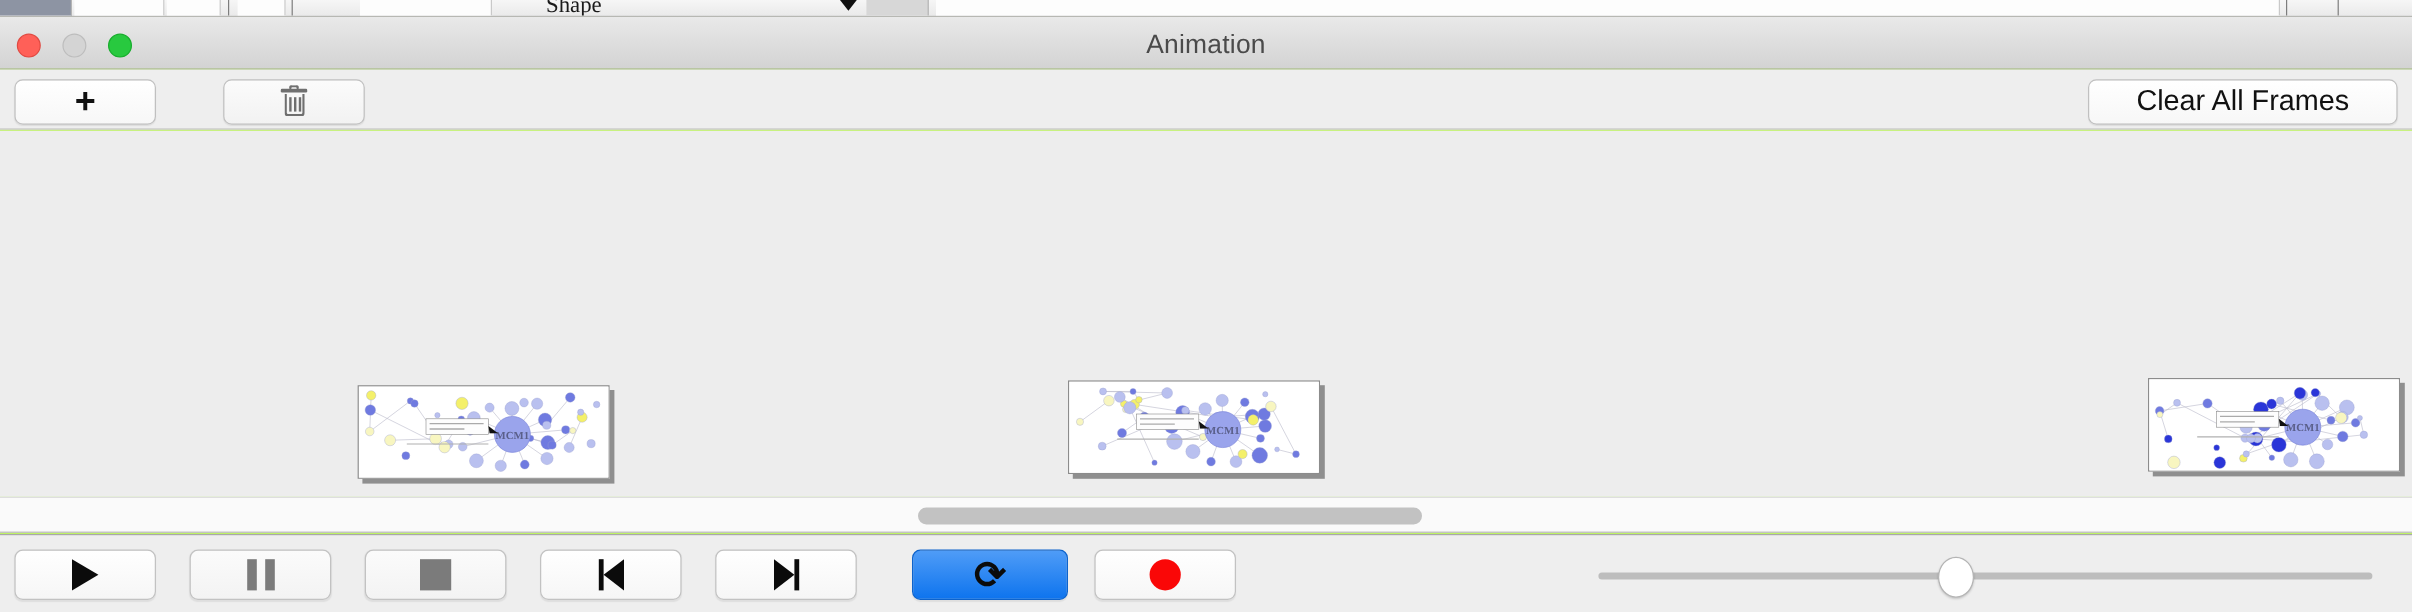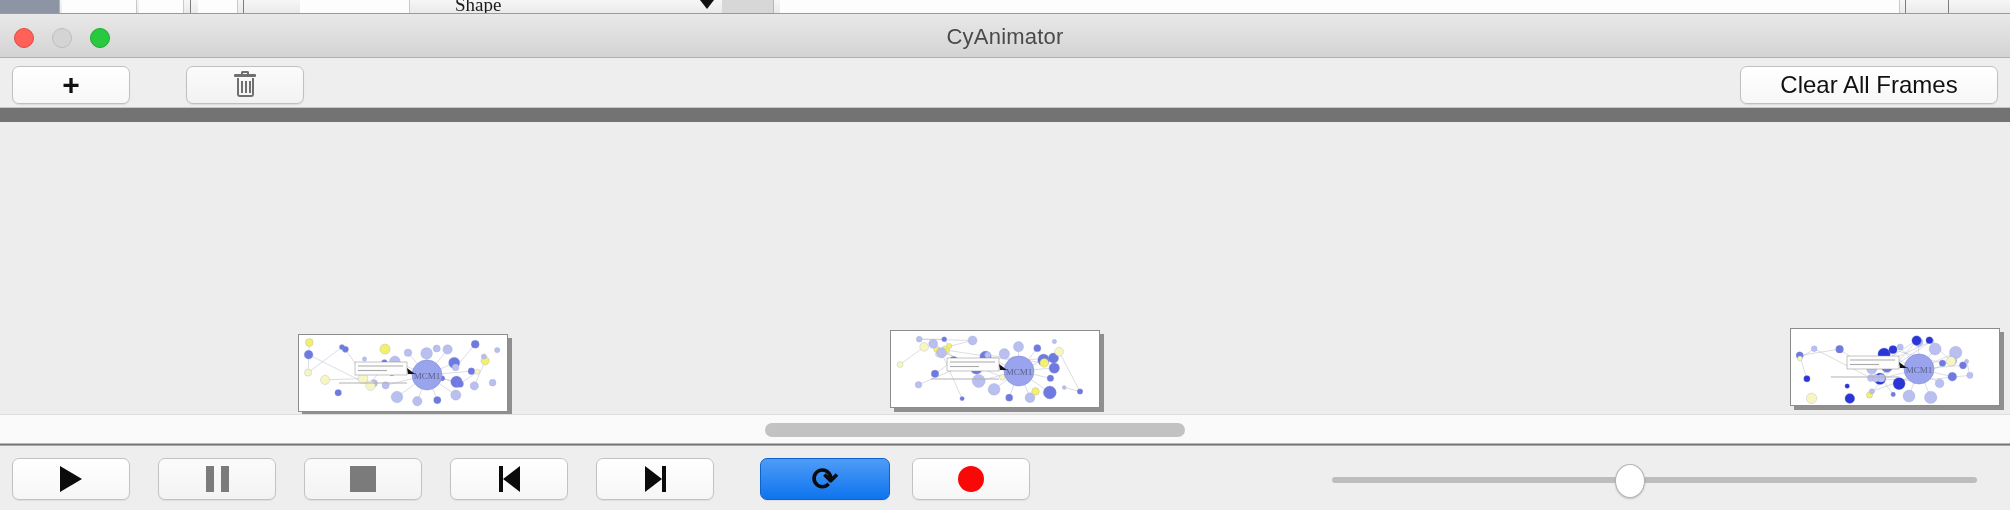--- a/index.html
+++ b/index.html
@@ -7,21 +7,21 @@
     width: 2010px; height: 510px;
     font-family: "Liberation Sans", sans-serif;
     overflow: hidden;
     background: #ffffff;
   }
 
   #app {
     position: relative;
     width: 2010px;
     height: 510px;
-    background: #737373;
+    background: #bef264;
   }
 
   
   .bg-window {
     position: absolute; left: 0; top: 0; width: 2010px; height: 14px;
     background: #fbfbfb;
     border-bottom: 1px solid #9a9a9a;
     overflow: hidden;
   }
   .bg-tabstrip {
@@ -84,23 +84,24 @@
 
   .plus-glyph { font-size: 30px; font-weight: bold; line-height: 0.8; }
   .trash-glyph { width: 22px; height: 26px; position: relative; }
   .trash-glyph .lid { position:absolute; top:2px; left:0; width:22px; height:2.5px; background:#6f6f6f; border-radius:1px; }
   .trash-glyph .handle { position:absolute; top:-1px; left:7px; width:8px; height:4px; border:2.5px solid #6f6f6f; border-bottom:none; border-radius:2px 2px 0 0; }
   .trash-glyph .can { position:absolute; top:6px; left:2.5px; width:17px; height:19px; border:2.5px solid #6f6f6f; border-top:none; border-radius:0 0 3px 3px; }
   .trash-glyph .bar { position:absolute; top:9px; width:2px; height:12px; background:#6f6f6f; }
 
   
   .timeline {
-    position: absolute; left: 0; top: 122px; width: 2010px; height: 305px;
+    position: absolute; left: 0; top: 109px; width: 2010px; height: 305px;
     background: #ededed;
     overflow: hidden;
+    font-weight: bold;
   }
   .frame {
     position: absolute;
     width: 210px; height: 78px;
     background: #ffffff;
     border: 1px solid #8c8c8c;
     box-shadow: 4px 4px 0 #8f8f8f;
     overflow: hidden;
   }
   .frame svg { display: block; width: 210px; height: 78px; }
@@ -194,21 +195,21 @@
     <div class="bg-chip" style="left:722px;width:52px;"></div>
     <div class="bg-sliver" style="left:780px;width:1120px;"></div>
     <div class="bg-tick" style="left:1905px;"></div>
     <div class="bg-tick" style="left:1948px;"></div>
   </div>
 
   <div class="titlebar">
     <div class="traffic close"></div>
     <div class="traffic min"></div>
     <div class="traffic zoom"></div>
-    <div class="window-title">CyAnimator</div>
+    <div class="window-title">Animation</div>
   </div>
 
   <div class="toolbar">
     <div class="btn btn-add">
       <span class="plus-glyph">+</span>
     </div>
     <div class="btn btn-del disabled">
       <span class="trash-glyph">
         <span class="handle"></span>
         <span class="lid"></span>

